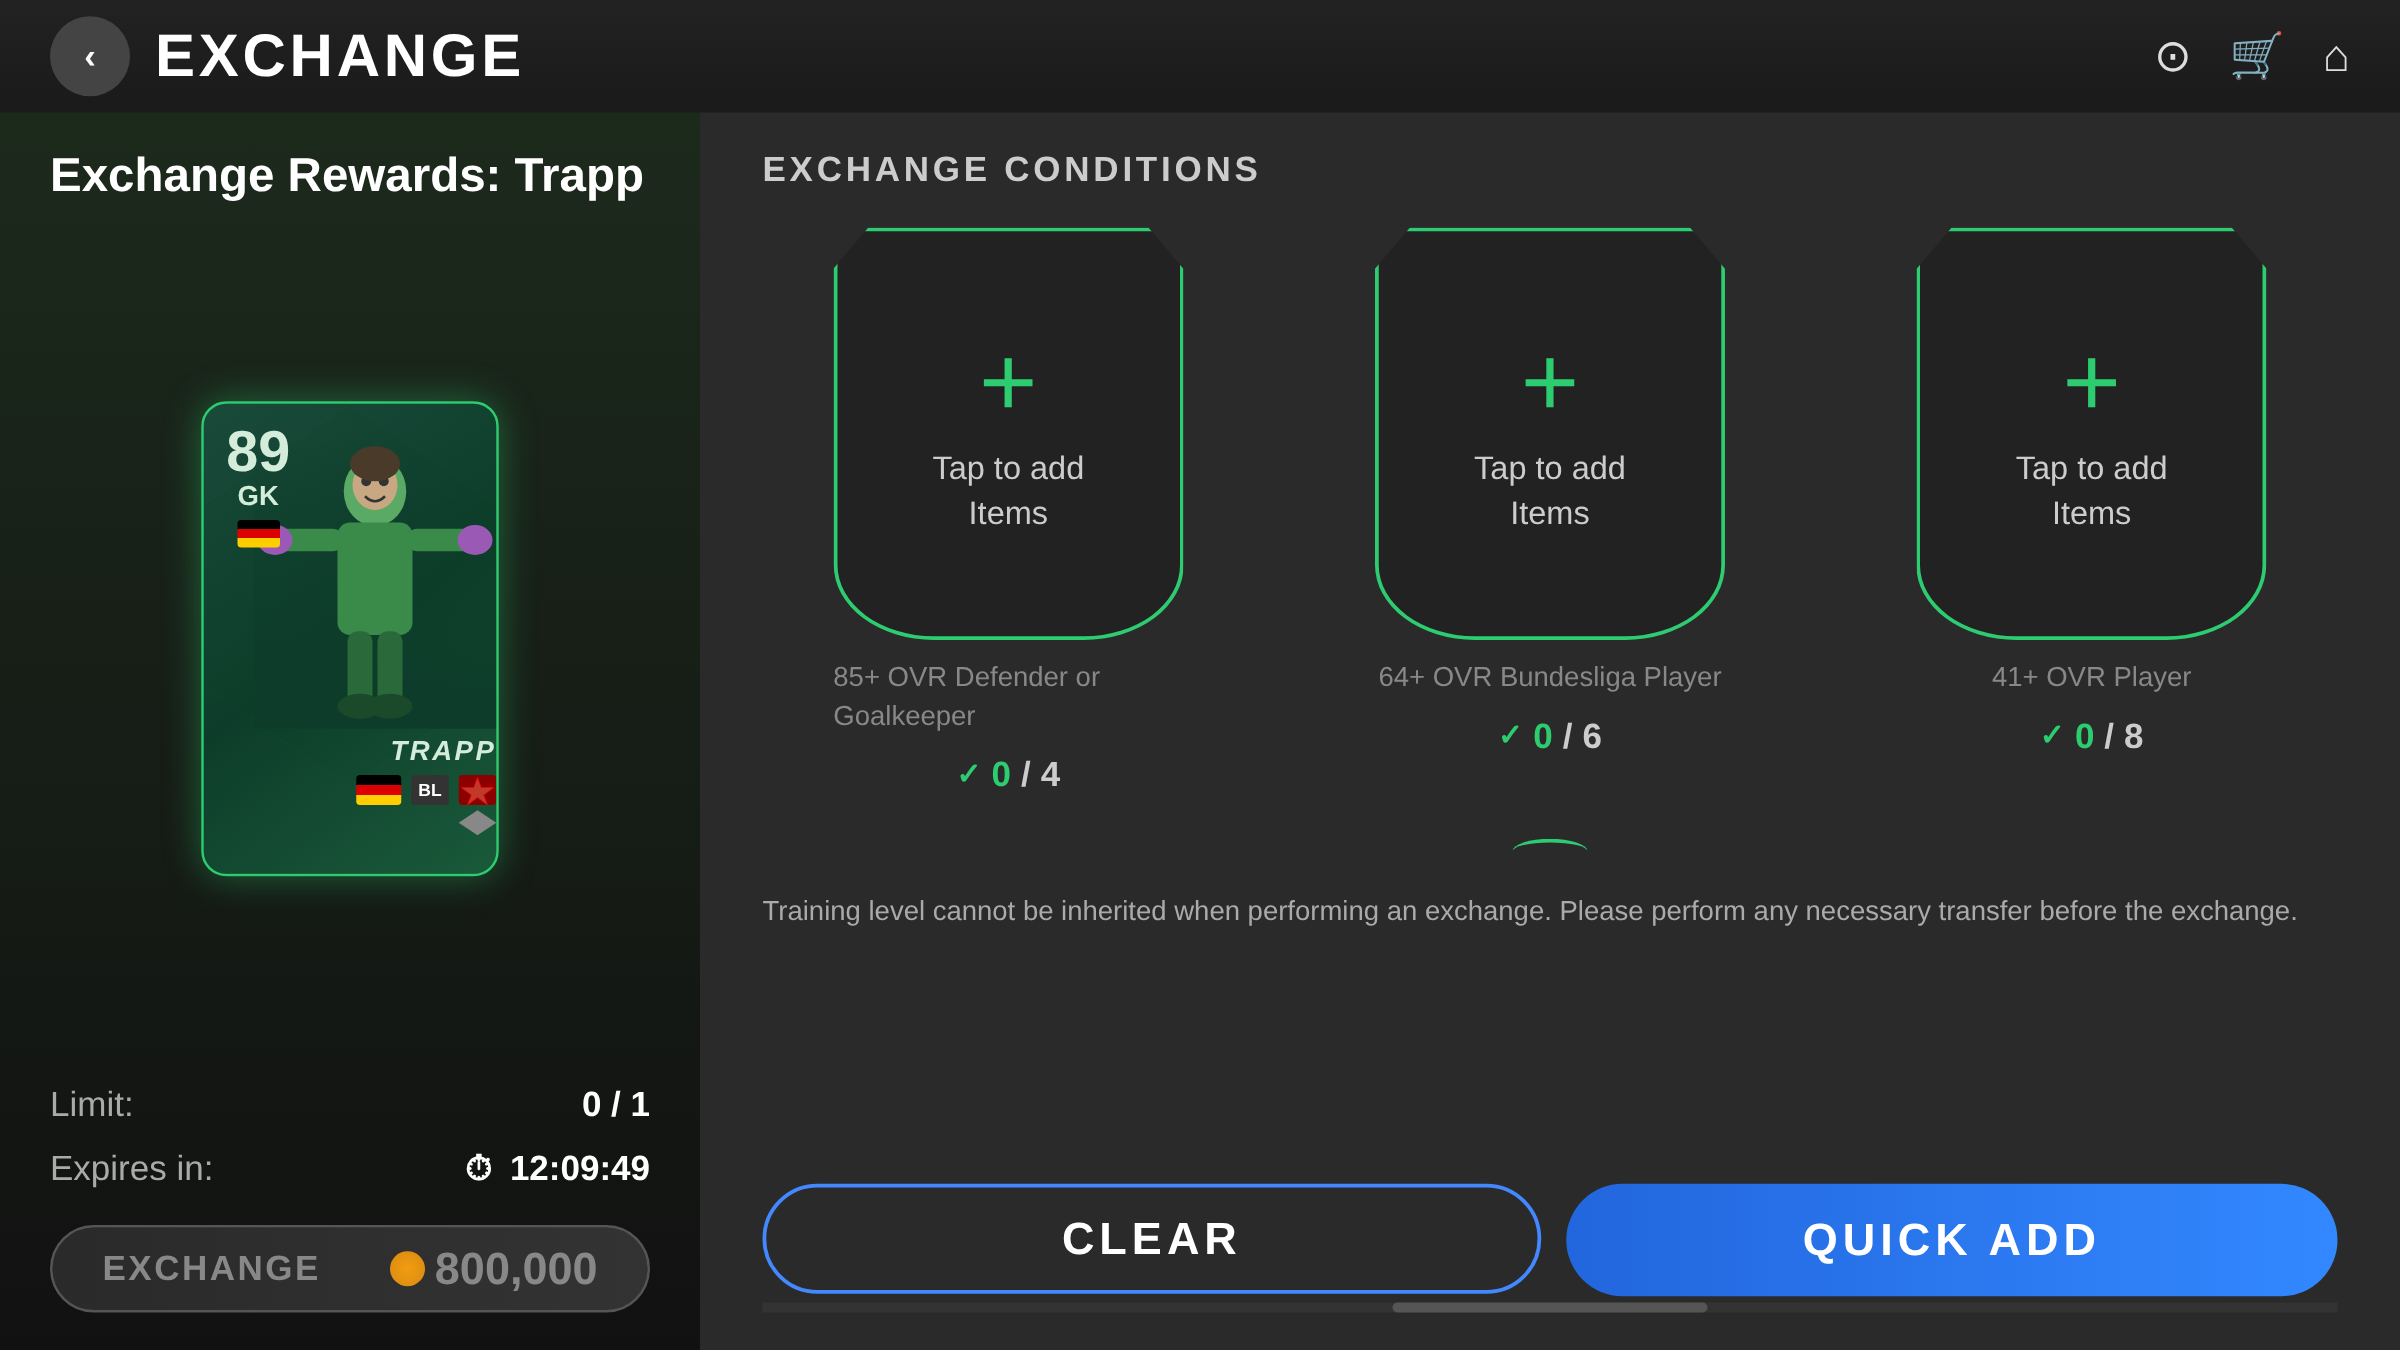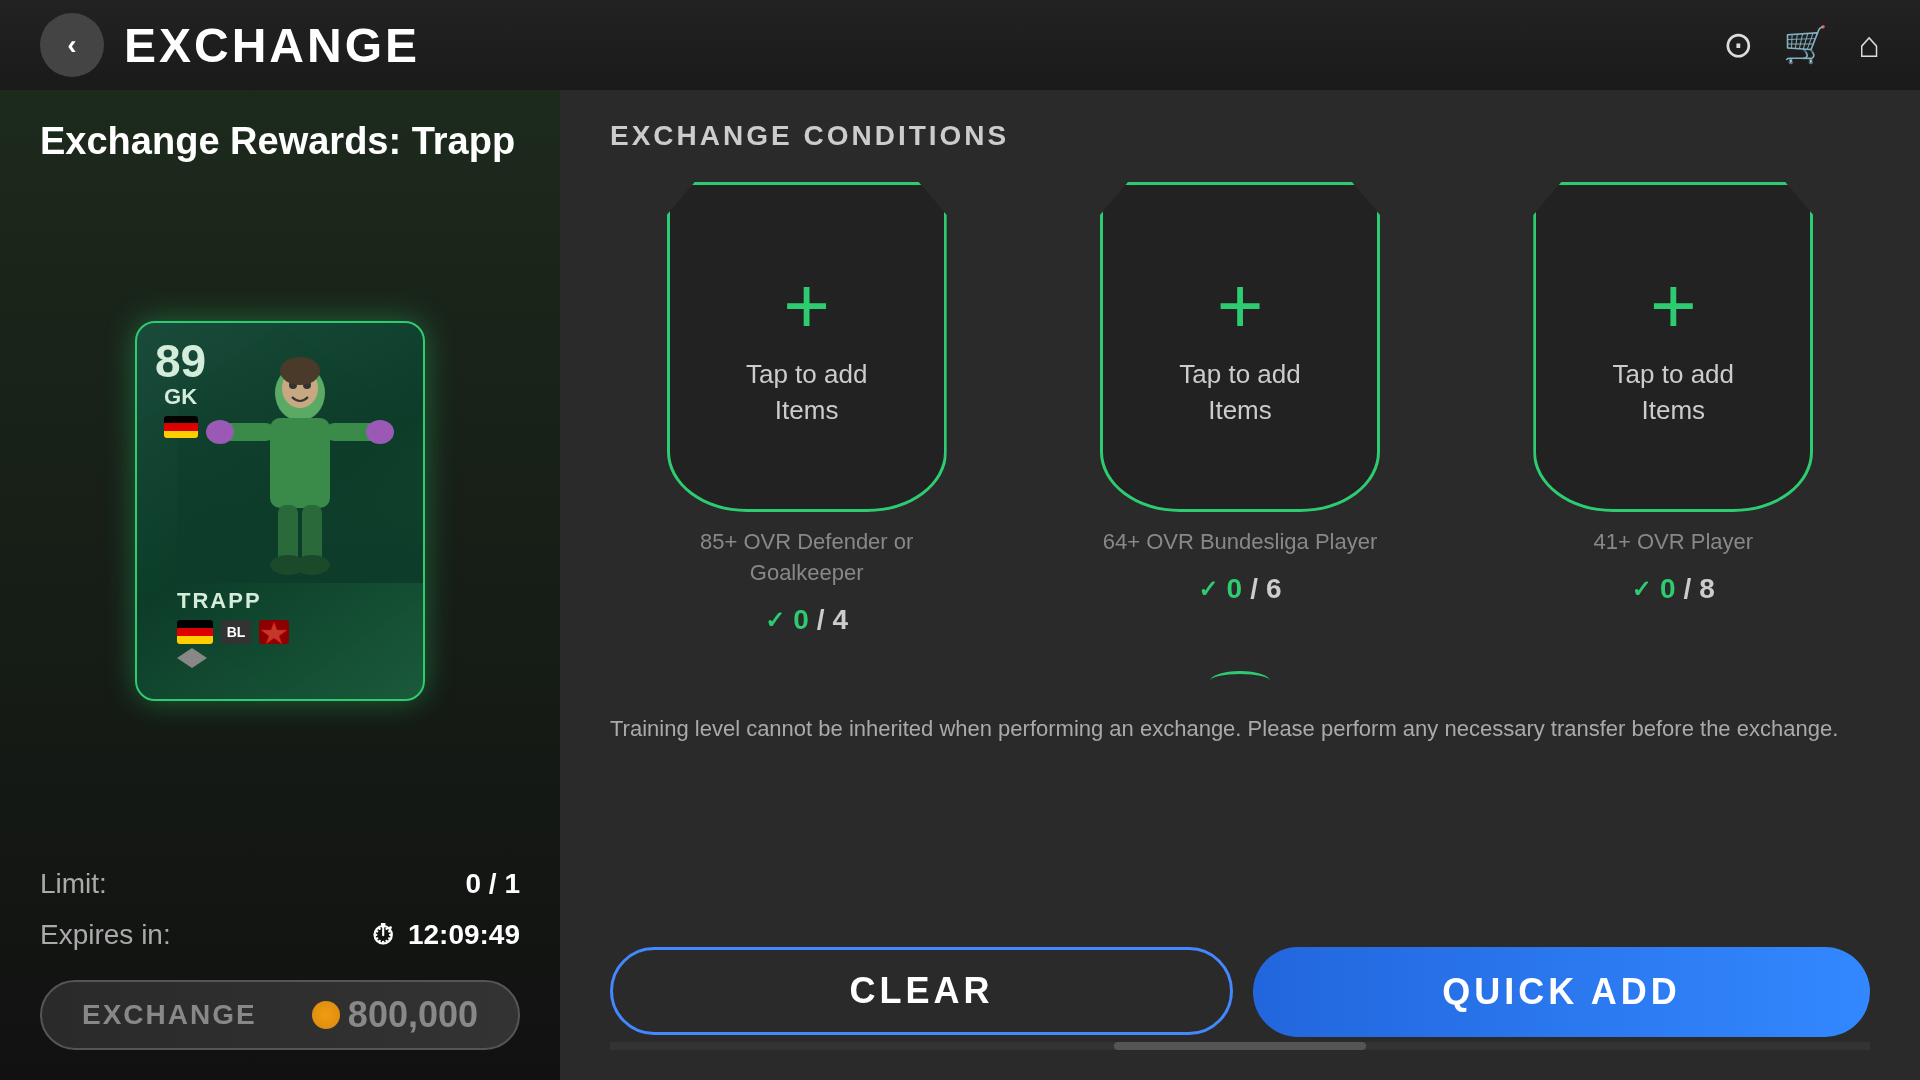--- a/index.html
+++ b/index.html
@@ -83,29 +83,29 @@
 
     
     .card-container {
       display: flex;
       justify-content: center;
       align-items: center;
       flex: 1;
       margin-bottom: 20px;
     }
     .player-card {
-      width: 290px;
+      width: 238px;
       height: 380px;
       border-radius: 20px;
       background: linear-gradient(145deg, #1a4a3a, #0d3d2a, #1a5a3a);
       border: 2px solid #2ecc71;
       position: relative;
       display: flex;
       flex-direction: column;
-      align-items: flex-start;
+      align-items: flex-end;
       overflow: hidden;
       box-shadow: 0 0 30px rgba(46, 204, 113, 0.4);
       padding-left: 40px;
     }
     .card-top-left {
       position: absolute;
       top: 15px;
       left: 18px;
       display: flex;
       flex-direction: column;
@@ -131,20 +131,21 @@
       overflow: hidden;
     }
     .card-name {
       color: #d4edda;
       font-size: 22px;
       font-weight: 900;
       letter-spacing: 2px;
       text-transform: uppercase;
       margin-top: 5px;
       z-index: 2;
+      font-style: italic;
     }
     .card-flags {
       display: flex;
       gap: 8px;
       margin-top: 6px;
       z-index: 2;
     }
     .flag-icon {
       width: 36px;
       height: 24px;
@@ -279,21 +280,21 @@
     .slot-text {
       color: #ccc;
       font-size: 26px;
       text-align: center;
       line-height: 1.4;
     }
 
     .slot-requirement {
       color: #888;
       font-size: 22px;
-      text-align: center;
+      text-align: left;
       max-width: 280px;
       line-height: 1.4;
     }
     .slot-progress {
       display: flex;
       align-items: center;
       gap: 8px;
       font-size: 28px;
       font-weight: 700;
     }

